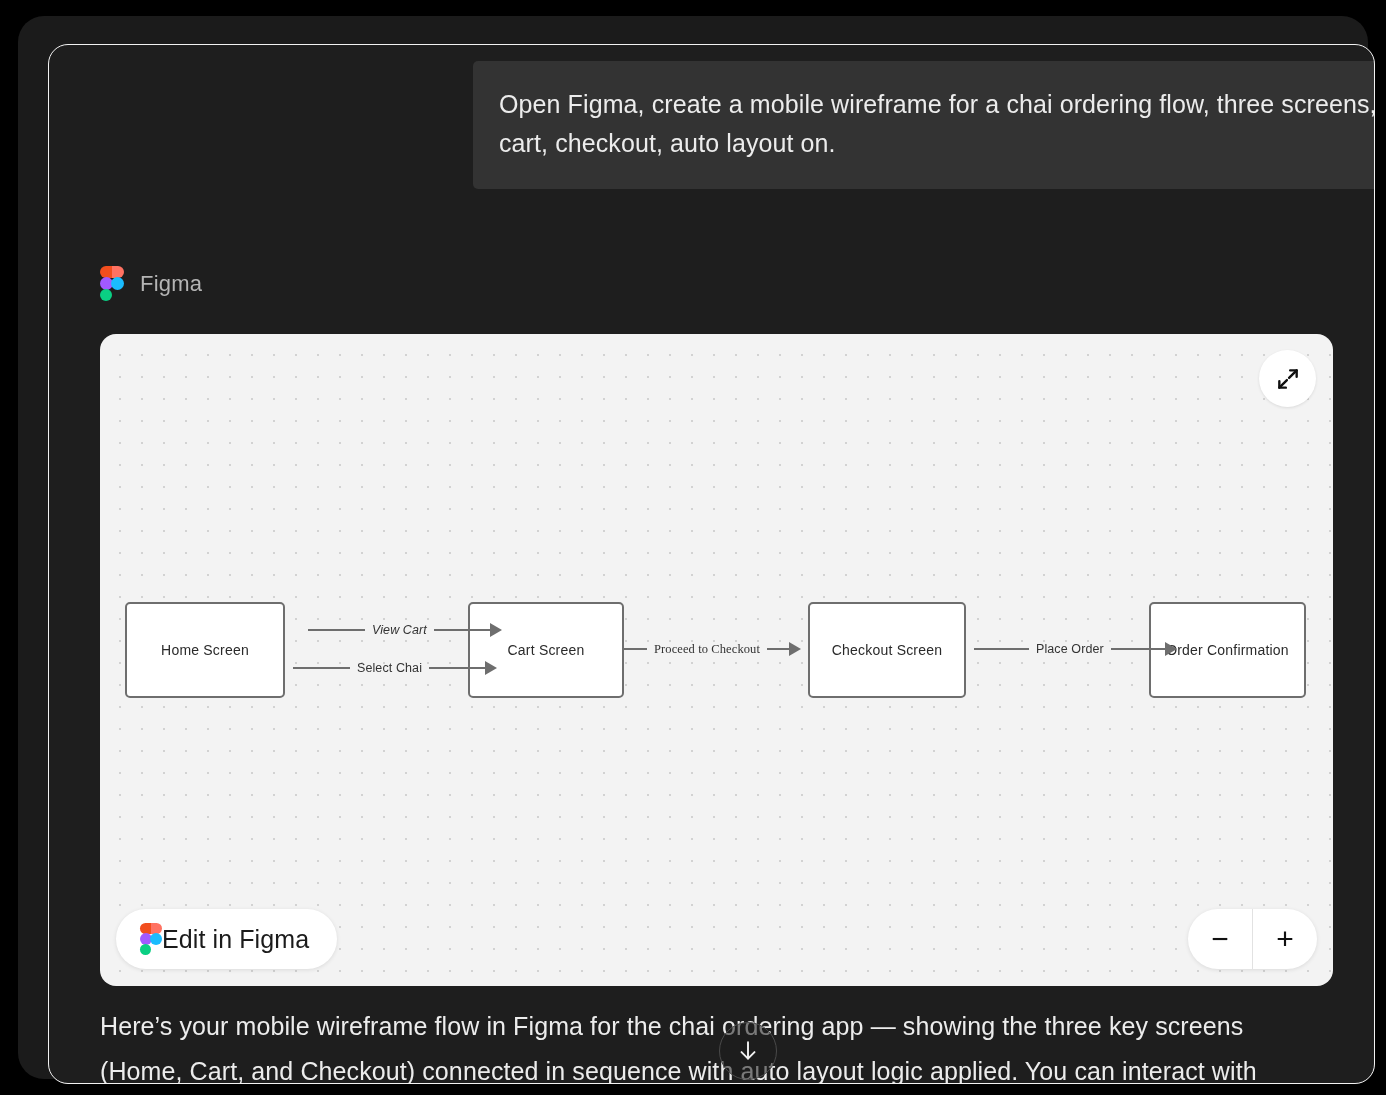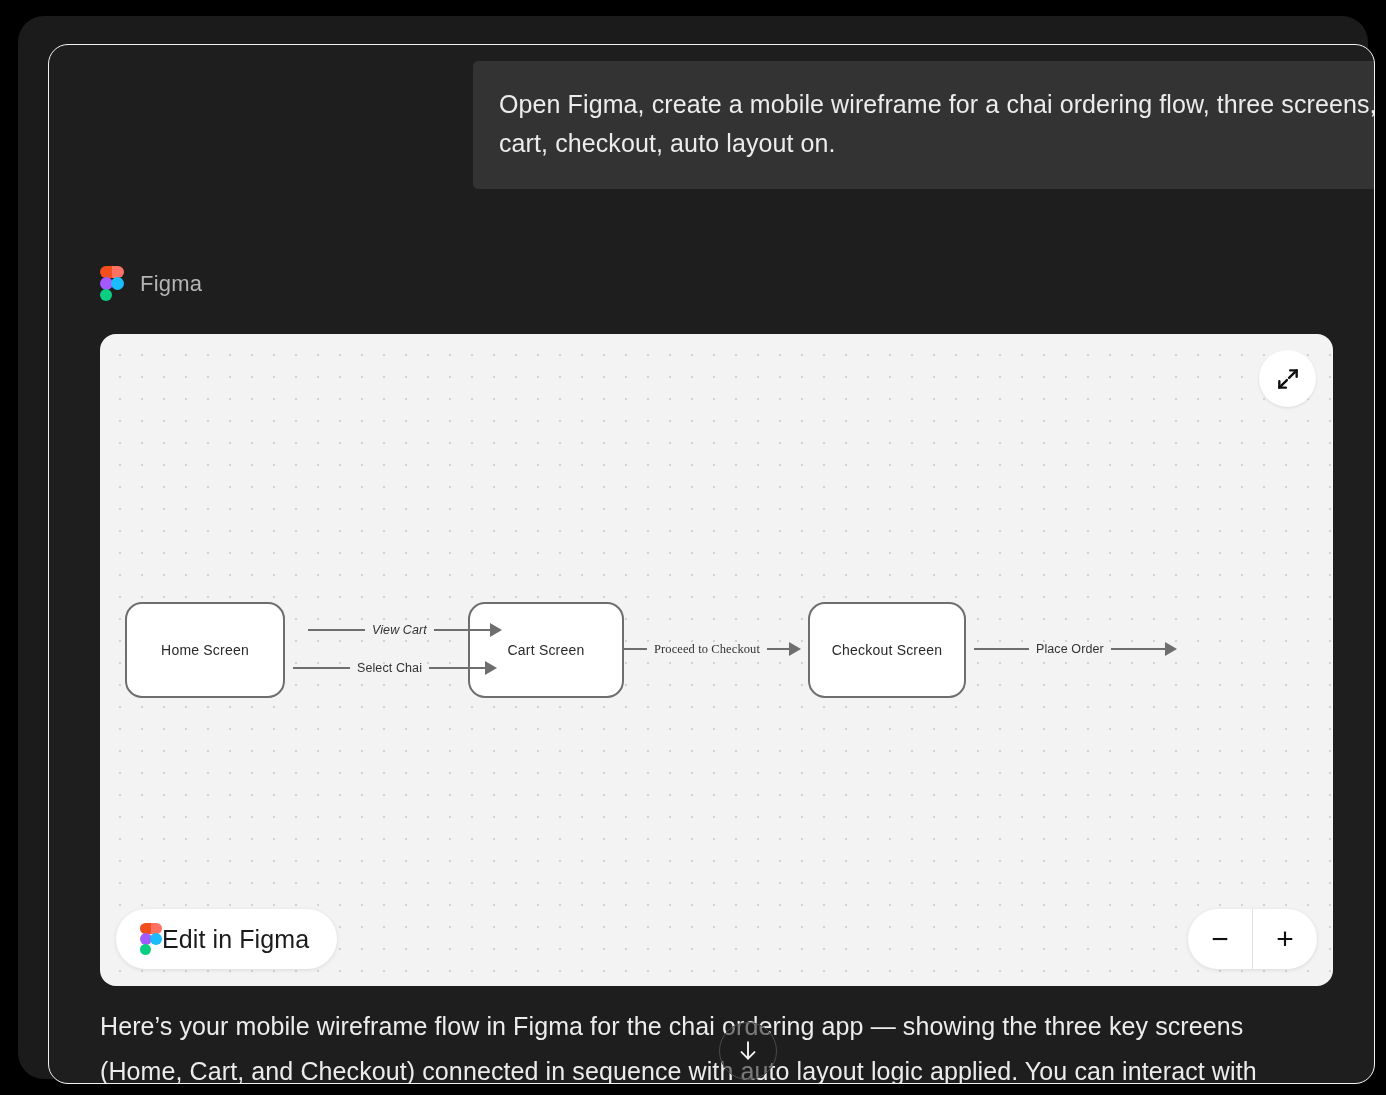--- a/index.html
+++ b/index.html
@@ -98,21 +98,21 @@
     position: absolute;
     left: 0; top: 268px;
     width: 100%; height: 98px;
   }
   .node {
     position: absolute;
     top: 0;
     height: 96px;
     background: #ffffff;
     border: 2.2px solid #6e6e6e;
-    border-radius: 17px;
+    border-radius: 5px;
     display: flex; align-items: center; justify-content: center;
   }
   .node span {
     color: #2a2a2a;
     font-size: 14px;
     letter-spacing: .2px;
   }
   .edge {
     position: absolute;
     display: flex;
@@ -233,20 +233,23 @@
       <div class="flow">
 
         <div class="node" style="left:25px;width:160px;">
           <span>Home Screen</span>
         </div>
         <div class="node" style="left:708px;width:158px;">
           <span>Checkout Screen</span>
         </div>
         <div class="node" style="left:368px;width:156px;">
           <span>Cart Screen</span>
+        </div>
+        <div class="node" style="left:1049px;width:157px;">
+          <span>Order Confirmation</span>
         </div>
 
         <div class="edge" style="left:208px;top:19px;font-style:italic;">
           <span class="line" style="width:57px;"></span>
           <span class="elabel">View Cart</span>
           <span class="line" style="width:57px;"></span>
           <span class="head"></span>
         </div>
 
         <div class="edge" style="left:193px;top:57px;">

